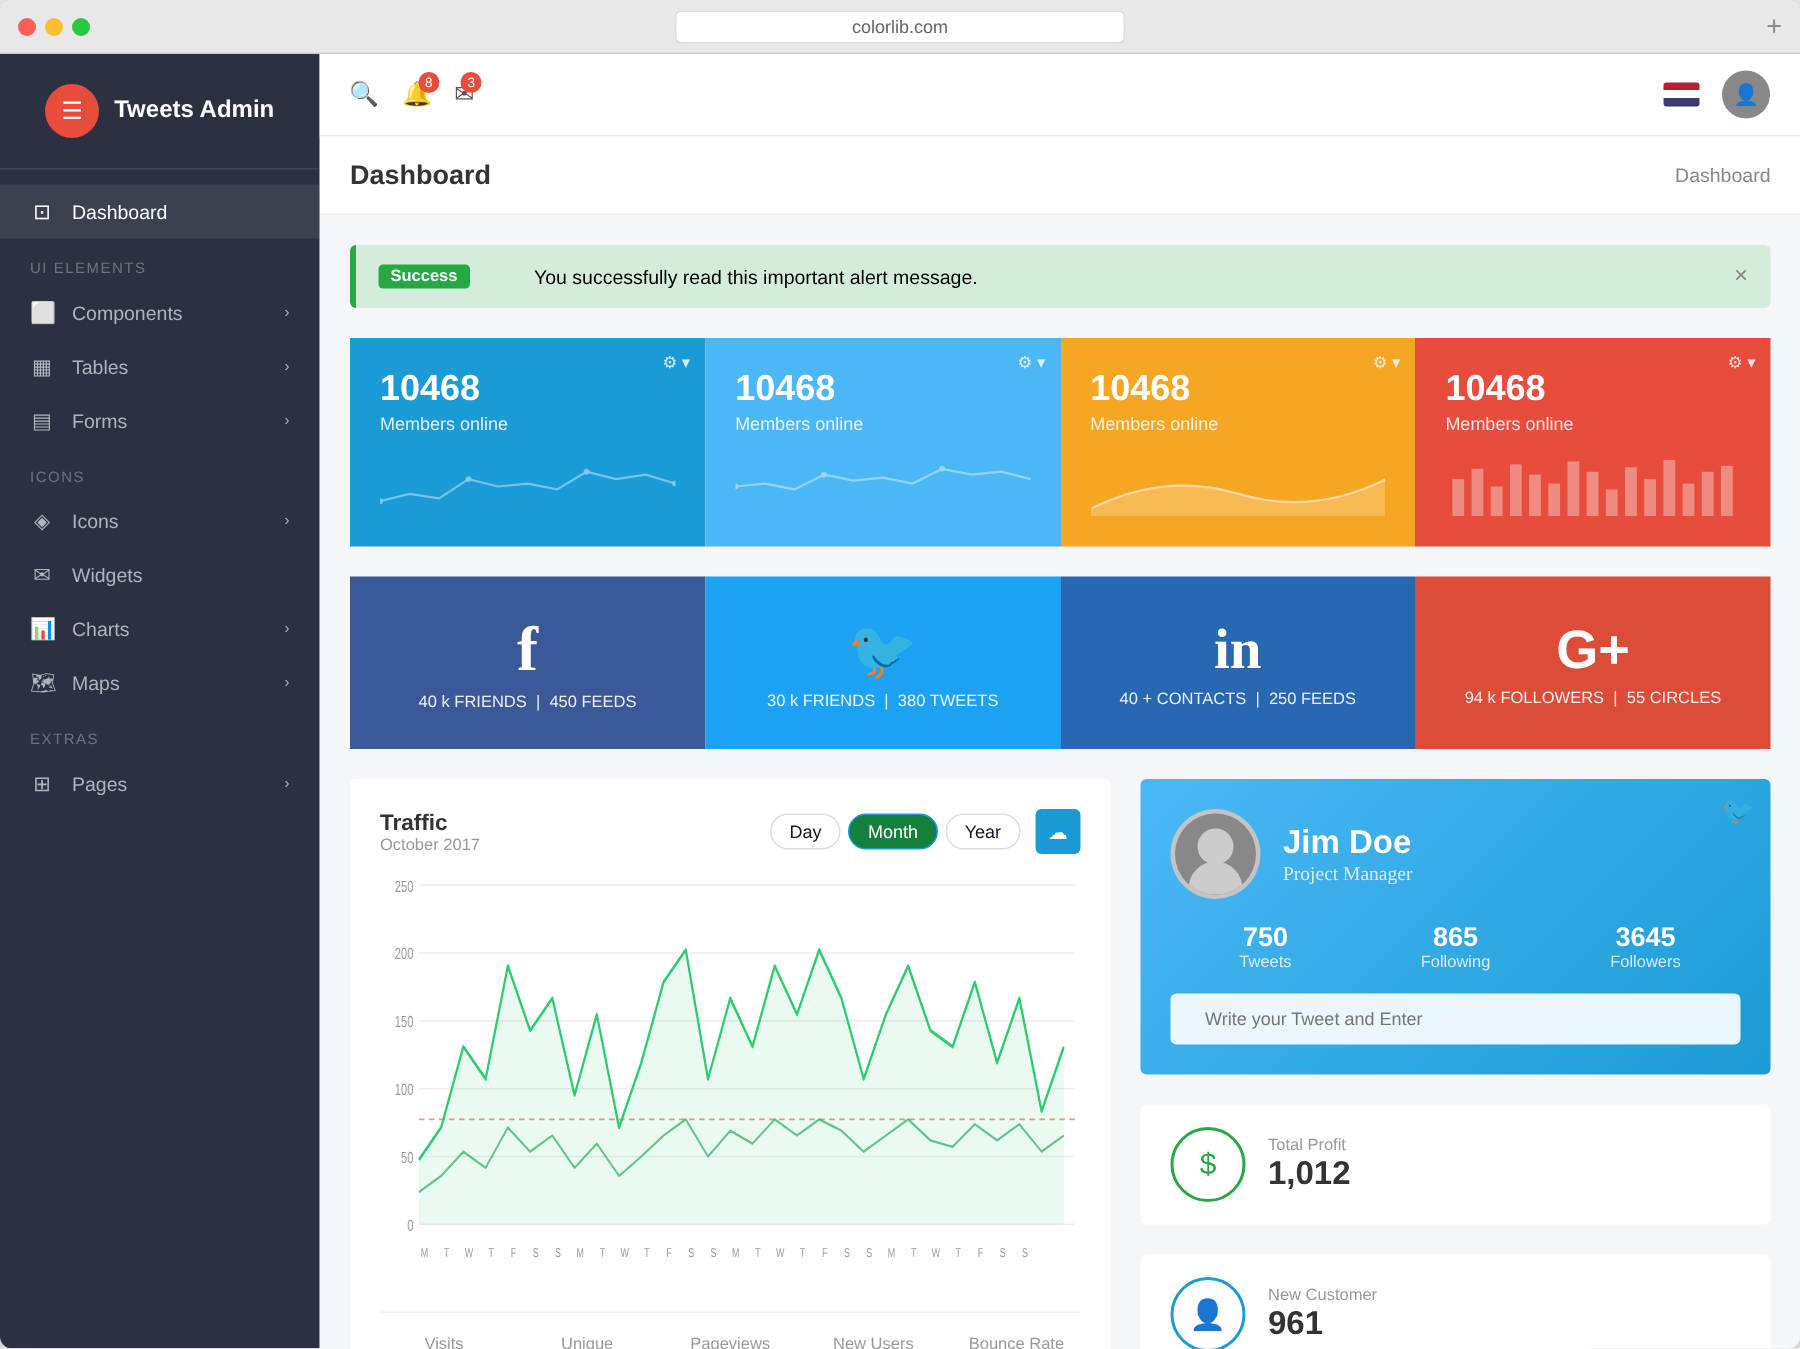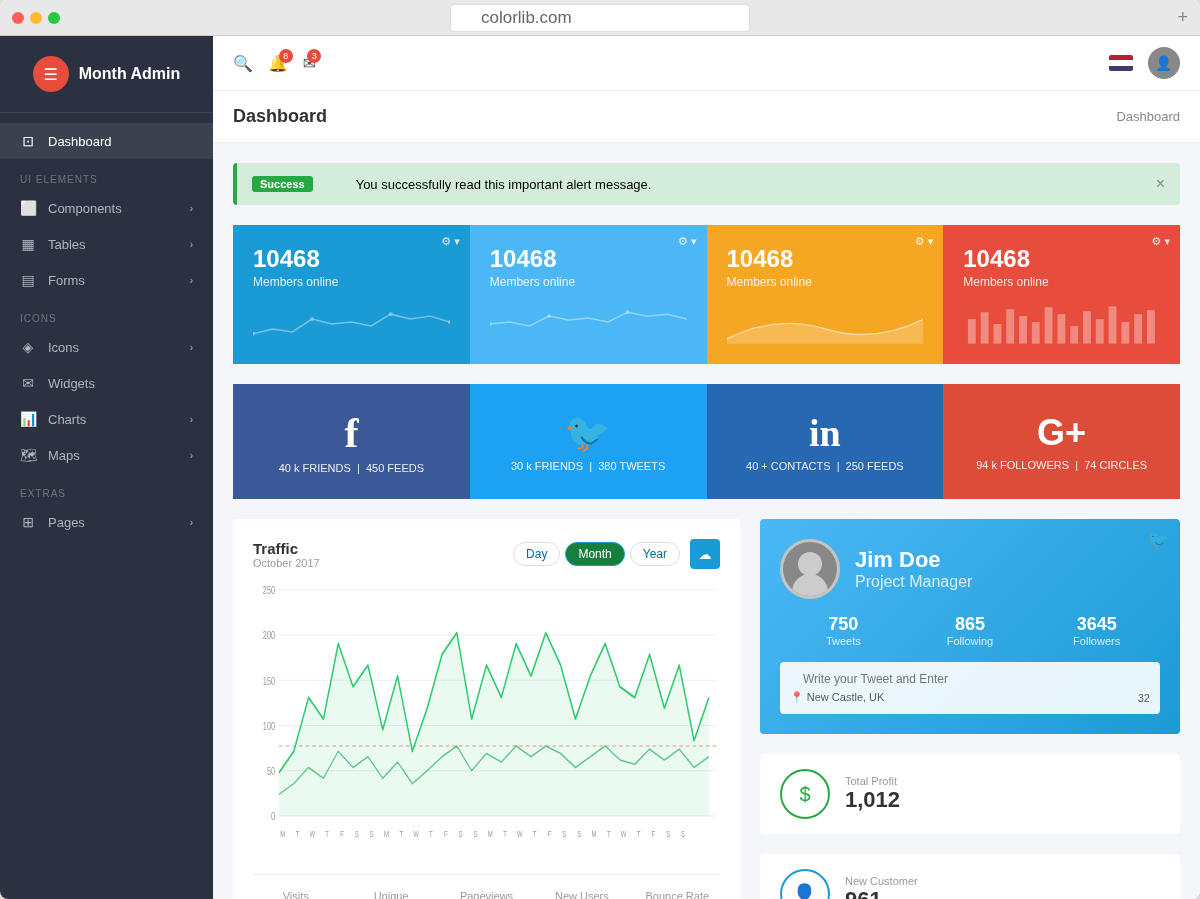--- a/index.html
+++ b/index.html
@@ -6,21 +6,21 @@
     body { font-family: 'Segoe UI', Arial, sans-serif; background: #f0f0f0; font-size: 13px; }
 
     
     .window { width: 1200px; height: 899px; background: #fff; border-radius: 8px; overflow: hidden; box-shadow: 0 4px 30px rgba(0,0,0,0.3); display: flex; flex-direction: column; }
     .titlebar { background: #e8e8e8; height: 36px; display: flex; align-items: center; padding: 0 12px; flex-shrink: 0; position: relative; border-bottom: 1px solid #ccc; }
     .traffic-lights { display: flex; gap: 6px; }
     .tl { width: 12px; height: 12px; border-radius: 50%; }
     .tl-red { background: #ff5f57; }
     .tl-yellow { background: #febc2e; }
     .tl-green { background: #28c840; }
-    .url-bar { position: absolute; left: 50%; transform: translateX(-50%); background: #fff; border-radius: 4px; padding: 3px 30px; font-size: 17px; color: #666; border: 1px solid #ddd; width: 300px; }
+    .url-bar { position: absolute; left: 50%; transform: translateX(-50%); background: #fff; border-radius: 4px; padding: 3px 30px; font-size: 12px; color: #666; border: 1px solid #ddd; width: 300px; text-align: center; }
     .new-tab-btn { margin-left: auto; font-size: 18px; color: #888; cursor: pointer; }
 
     
     .app { display: flex; flex: 1; overflow: hidden; }
 
     
     .sidebar { width: 213px; background: #2c3142; color: #fff; flex-shrink: 0; display: flex; flex-direction: column; overflow-y: auto; }
     .sidebar-brand { display: flex; align-items: center; justify-content: center; padding: 20px; gap: 10px; border-bottom: 1px solid rgba(255,255,255,0.1); }
     .brand-icon { width: 36px; height: 36px; background: #e74c3c; border-radius: 50%; display: flex; align-items: center; justify-content: center; font-size: 16px; color: #fff; }
     .brand-name { font-size: 16px; font-weight: 600; color: #fff; }
@@ -81,40 +81,40 @@
     
     .bottom-row { display: grid; grid-template-columns: 1fr 420px; gap: 20px; }
 
     
     .chart-card { background: #fff; border-radius: 4px; padding: 20px; }
     .chart-header { display: flex; align-items: center; justify-content: space-between; margin-bottom: 5px; }
     .chart-title { font-size: 15px; font-weight: 600; color: #333; }
     .chart-subtitle { font-size: 11px; color: #999; }
     .chart-controls { display: flex; align-items: center; gap: 10px; }
     .radio-group { display: flex; gap: 5px; }
-    .radio-btn { padding: 4px 12px; border-radius: 20px; border: 1px solid #ddd; font-size: 12px; cursor: pointer; color: #0369a1; background: #fff; }
+    .radio-btn { padding: 4px 12px; border-radius: 20px; border: 1px solid #ddd; font-size: 12px; cursor: pointer; color: #0f172a; background: #fff; }
     .radio-btn.active { background: #15803d; color: #fff; border-color: #1b9bd5; }
     .cloud-btn { width: 30px; height: 30px; background: #1b9bd5; border-radius: 4px; display: flex; align-items: center; justify-content: center; color: #fff; cursor: pointer; }
 
     .chart-area { position: relative; height: 280px; margin-top: 10px; }
     .chart-svg { width: 100%; height: 100%; }
     .chart-footer { display: grid; grid-template-columns: repeat(5, 1fr); gap: 10px; margin-top: 15px; padding-top: 15px; border-top: 1px solid #eee; }
     .chart-stat { text-align: center; }
     .chart-stat-label { font-size: 11px; color: #999; }
 
     
     .right-panel { display: flex; flex-direction: column; gap: 20px; }
 
     
     .profile-card { background: linear-gradient(135deg, #4bb8f5, #1b9bd5); border-radius: 4px; padding: 20px; color: #fff; position: relative; overflow: hidden; }
     .profile-twitter { position: absolute; top: 10px; right: 10px; font-size: 18px; color: rgba(255,255,255,0.7); }
     .profile-info { display: flex; align-items: center; gap: 15px; margin-bottom: 15px; }
     .profile-avatar { width: 60px; height: 60px; border-radius: 50%; background: #888; border: 3px solid rgba(255,255,255,0.5); overflow: hidden; display: flex; align-items: center; justify-content: center; }
     .profile-name { font-size: 22px; font-weight: 700; }
-    .profile-role { font-size: 16px; opacity: 0.8; }
+    .profile-role { font-size: 13px; opacity: 0.8; font-family: Liberation Serif, serif; }
     .profile-stats { display: grid; grid-template-columns: repeat(3, 1fr); text-align: center; margin-bottom: 15px; }
     .profile-stat-num { font-size: 18px; font-weight: 600; }
     .profile-stat-label { font-size: 11px; opacity: 0.8; }
     .tweet-input { background: rgba(255,255,255,0.9); border-radius: 4px; padding: 10px; color: #333; font-size: 12px; }
     .tweet-footer { display: flex; align-items: center; justify-content: space-between; margin-top: 5px; font-size: 11px; opacity: 0.8; }
 
     
     .metric-card { background: #fff; border-radius: 4px; padding: 15px 20px; display: flex; align-items: center; gap: 15px; }
     .metric-icon { width: 50px; height: 50px; border-radius: 50%; border: 2px solid; display: flex; align-items: center; justify-content: center; font-size: 20px; flex-shrink: 0; }
     .metric-icon-green { border-color: #28a745; color: #28a745; }
@@ -136,21 +136,21 @@
     </div>
     <div class="url-bar">colorlib.com</div>
     <div class="new-tab-btn">+</div>
   </div>
 
   <div class="app">
 
     <div class="sidebar">
       <div class="sidebar-brand">
         <div class="brand-icon">☰</div>
-        <span class="brand-name">Month Admin</span>
+        <span class="brand-name">Tweets Admin</span>
       </div>
       <nav class="sidebar-nav">
 
         <div class="nav-item active">
           <span class="nav-icon">⊡</span>
           <span>Dashboard</span>
         </div>
 
         <div class="nav-section">UI ELEMENTS</div>
         <div class="nav-item">
@@ -326,21 +326,21 @@
                 <span>40 + CONTACTS</span>
                 &nbsp;|&nbsp;
                 <span>250 FEEDS</span>
               </div>
             </div>
             <div class="social-card social-google">
               <div class="social-icon" style="font-weight:700; font-size:36px;">G+</div>
               <div class="social-stats">
                 <span>94 k FOLLOWERS</span>
                 &nbsp;|&nbsp;
-                <span>74 CIRCLES</span>
+                <span>55 CIRCLES</span>
               </div>
             </div>
           </div>
 
           <div class="bottom-row">
 
             <div class="chart-card">
               <div class="chart-header">
                 <div>
                   <div class="chart-title">Traffic</div>
@@ -461,24 +461,20 @@
                     <div class="profile-stat-num">865</div>
                     <div class="profile-stat-label">Following</div>
                   </div>
                   <div>
                     <div class="profile-stat-num">3645</div>
                     <div class="profile-stat-label">Followers</div>
                   </div>
                 </div>
                 <div class="tweet-input">
                   <input type="text" style="border: none; background: transparent; width: 100%; font-size: 12px; color: rgb(51, 51, 51); margin-left: 13px;" placeholder="Write your Tweet and Enter">
-                  <div class="tweet-footer">
-                    <span>📍 <span>New Castle, UK</span></span>
-                    <span>32</span>
-                  </div>
                 </div>
               </div>
 
               <div class="metric-card">
                 <div class="metric-icon metric-icon-green">$</div>
                 <div class="metric-info">
                   <div class="metric-label">Total Profit</div>
                   <div class="metric-value">1,012</div>
                 </div>
               </div>

